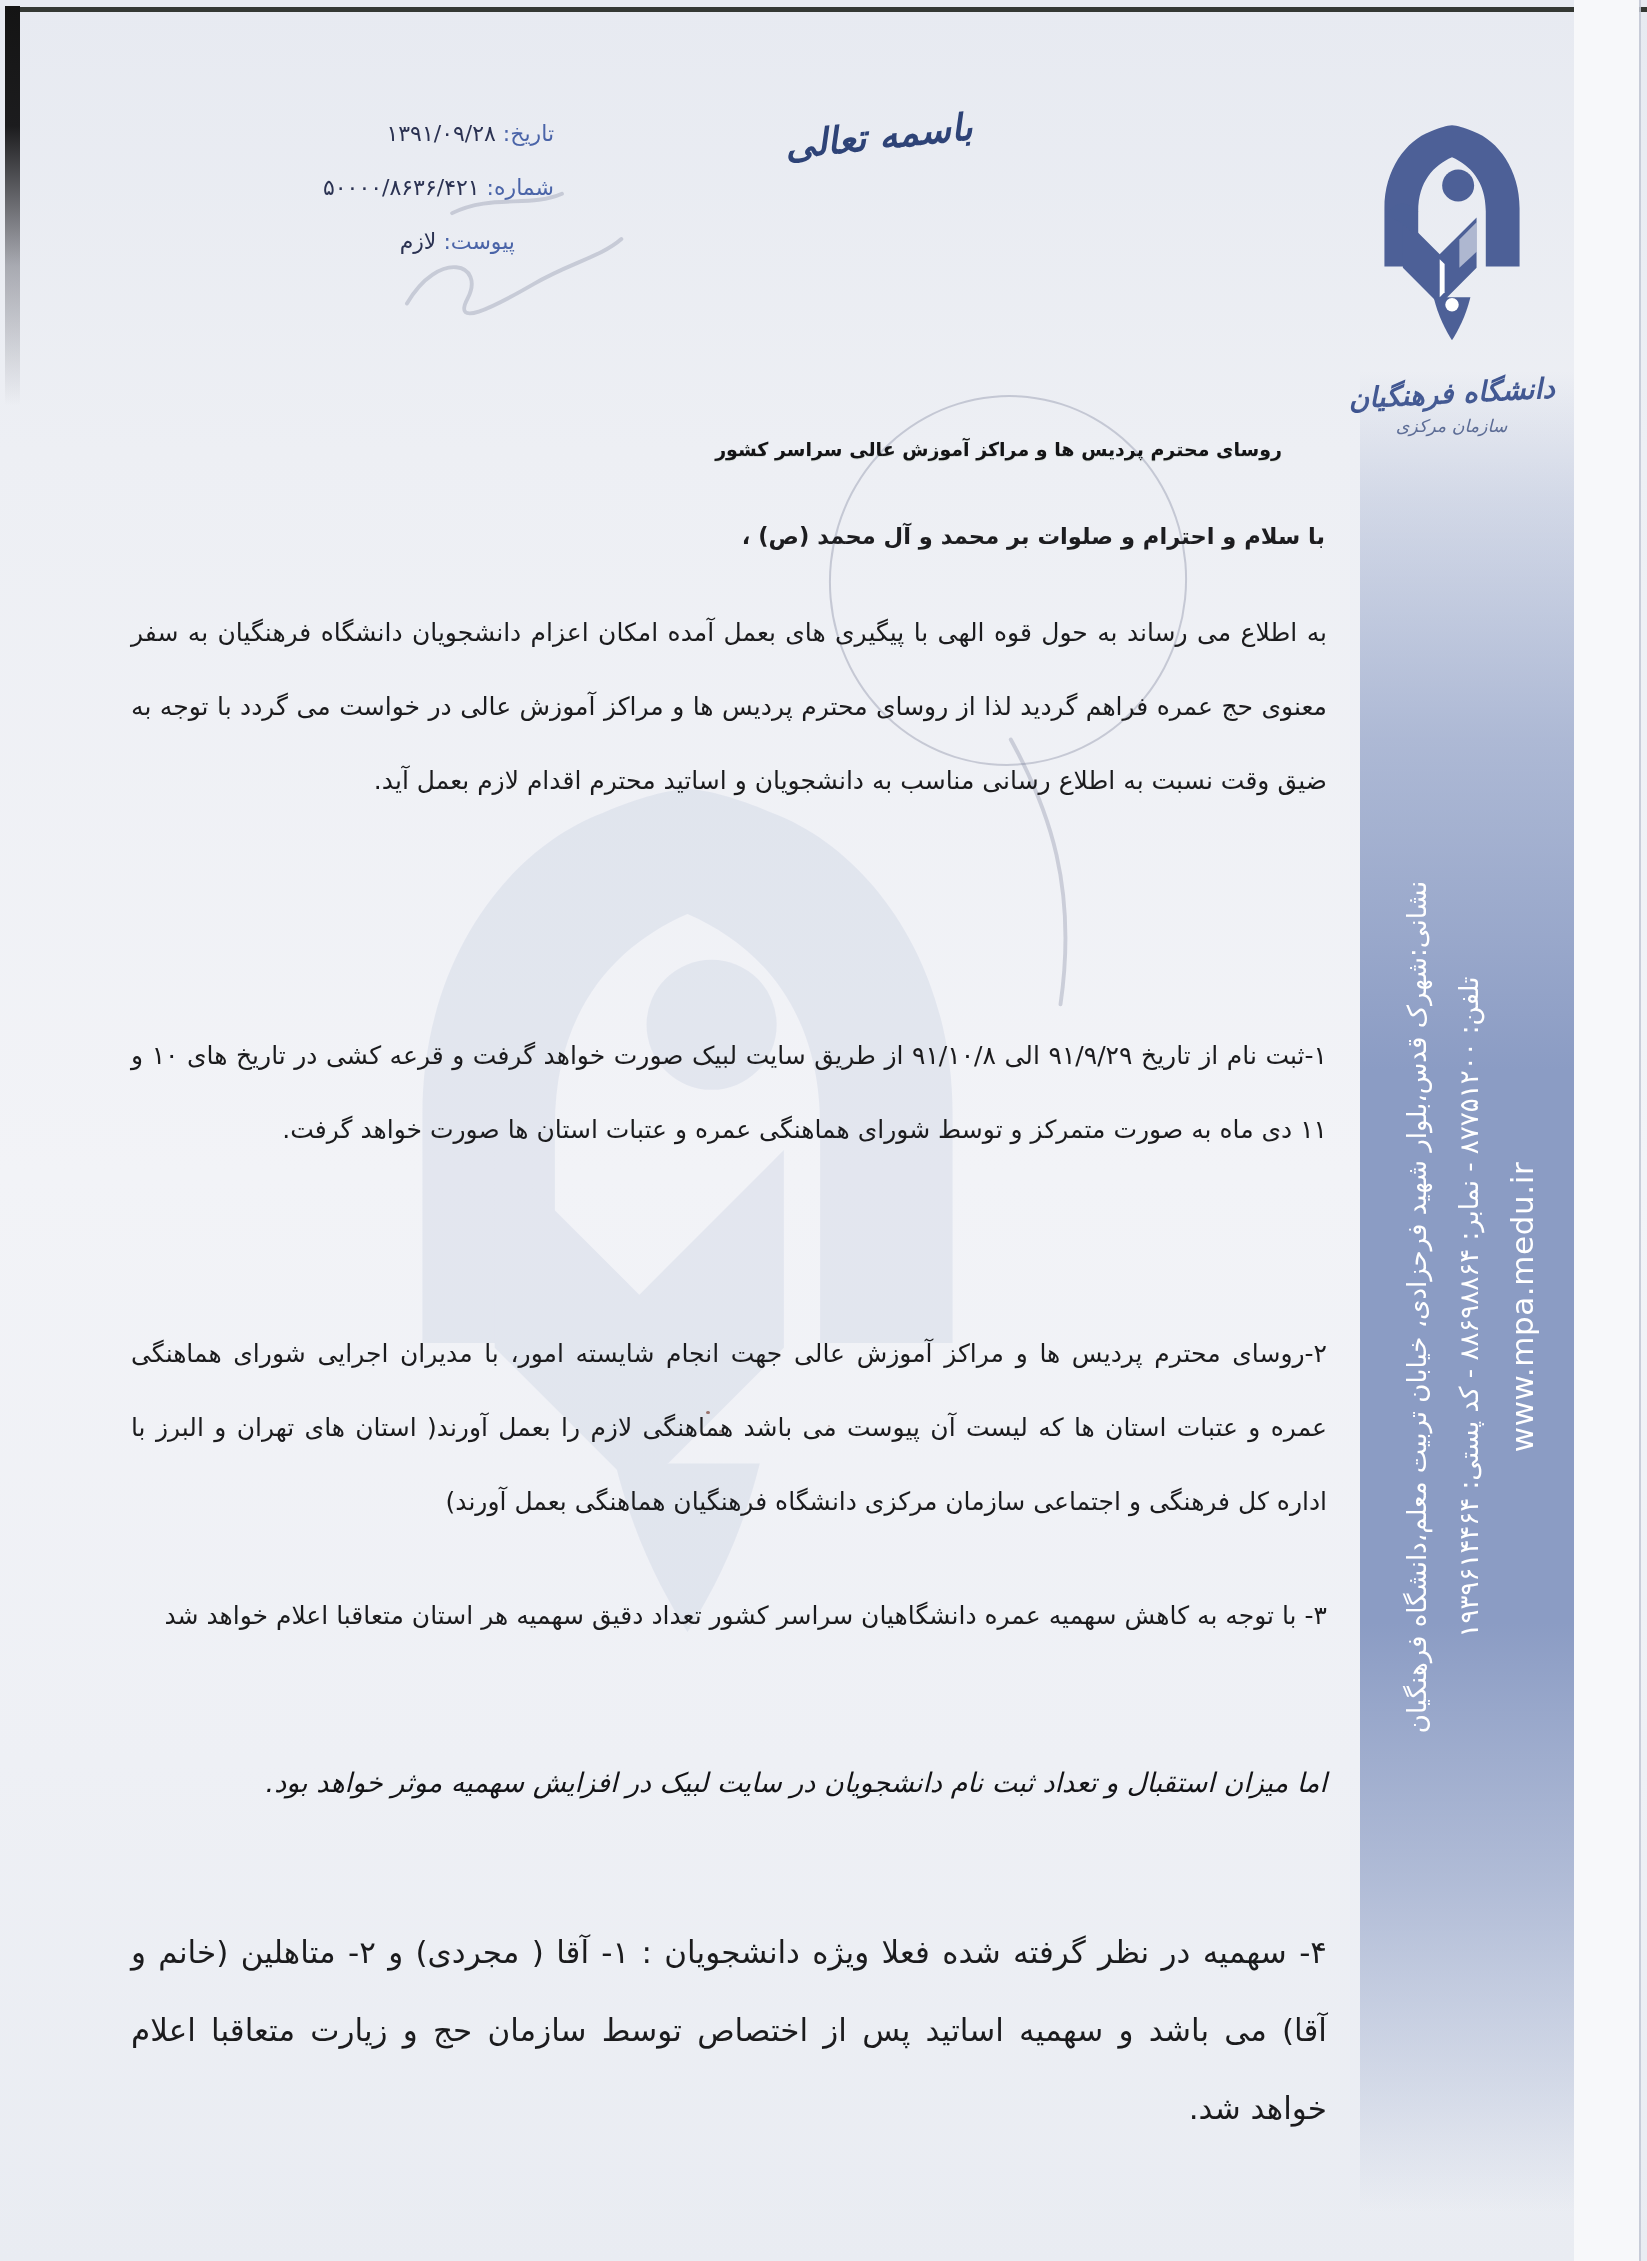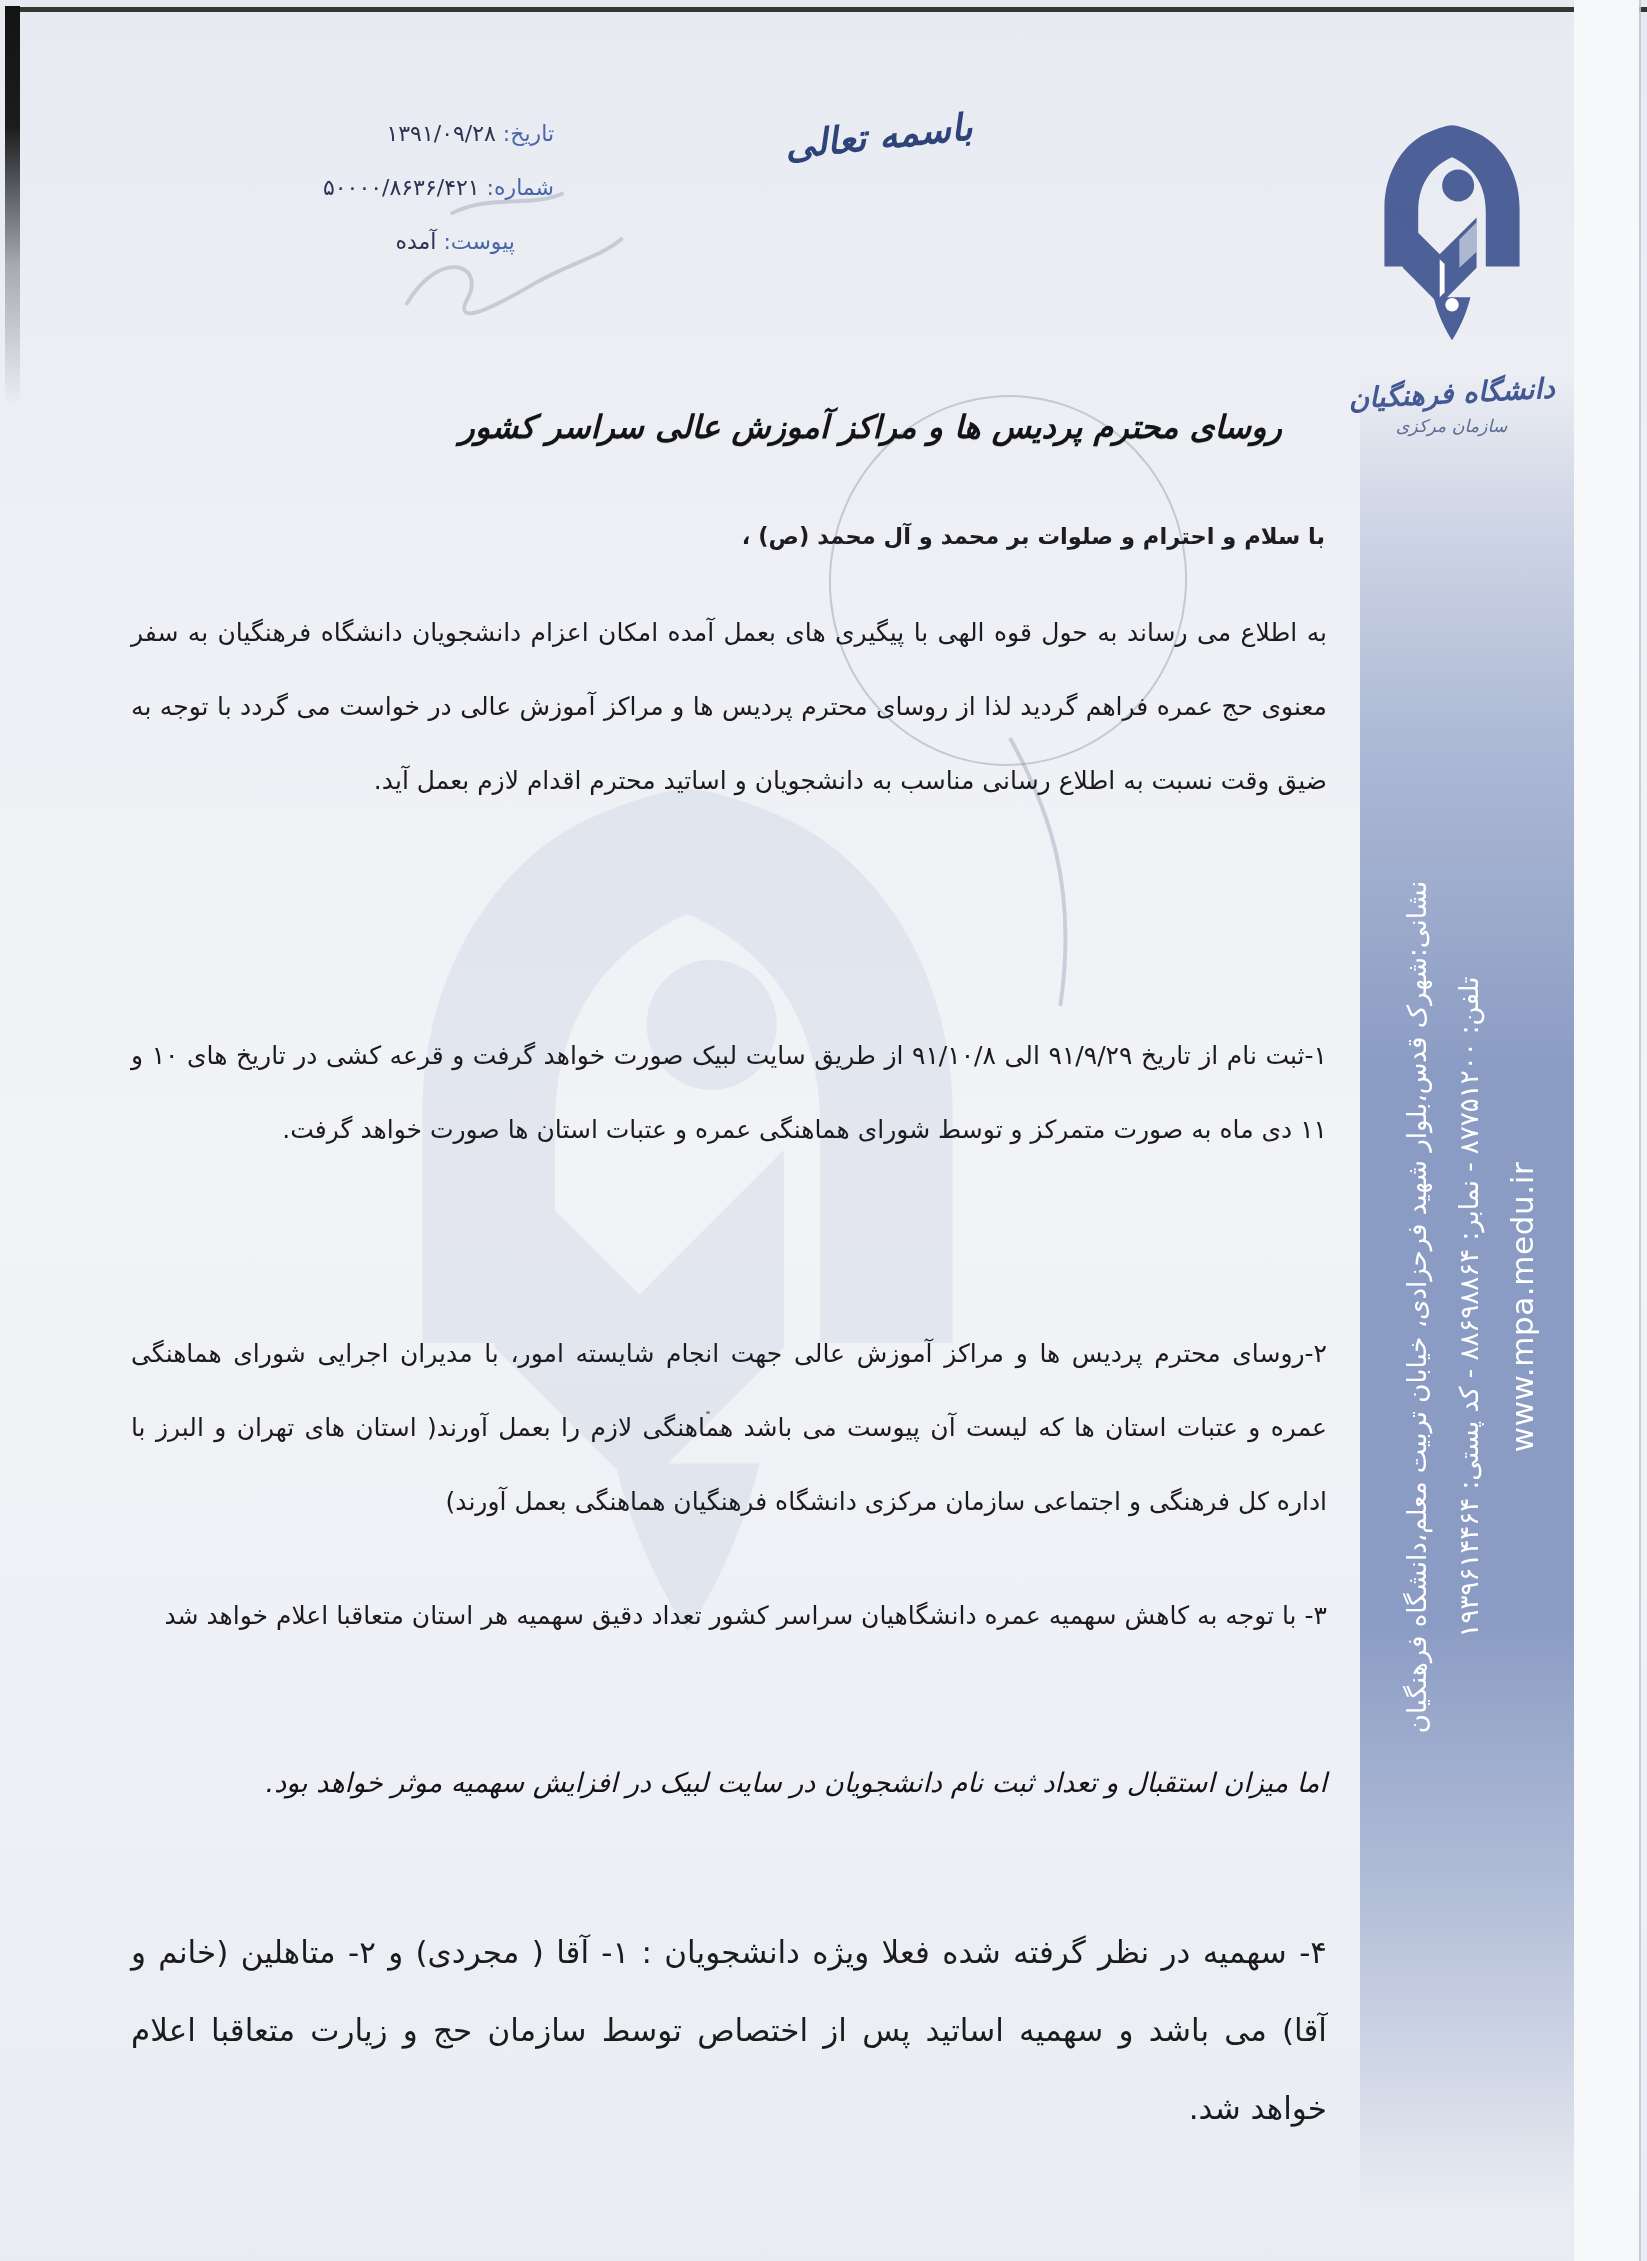--- a/index.html
+++ b/index.html
@@ -26,22 +26,22 @@
   .hdr .val{color:#2b3252;}
   .hdr .row3{padding-right:39px;}
   
   .besmele{position:absolute;left:717px;top:115px;width:323px;text-align:center;
     font-size:37px;font-weight:700;font-style:italic;color:#2e4377;transform:rotate(-6deg);}
   
   .logoblock{position:absolute;left:1329px;top:113px;width:245px;text-align:center;direction:rtl;}
   .orgname{font-size:28px;font-weight:700;font-style:italic;color:#3f5590;transform:rotate(-3deg);margin-top:3.9px;}
   .orgsub{font-size:17.4px;font-style:italic;color:#56668f;margin-top:6.5px;}
   
-  .title{position:absolute;top:408px;right:365px;white-space:nowrap;
-    font-size:32px;font-weight:700;color:#141416;text-shadow:0 1.3px 0.6px rgba(110,140,100,.18);font-style:italic;}
+  .title{position:absolute;top:438px;right:365px;white-space:nowrap;
+    font-size:19px;font-weight:700;color:#141416;text-shadow:0 1.3px 0.6px rgba(110,140,100,.18);}
   .salutation{position:absolute;top:523px;right:322px;white-space:nowrap;
     font-size:22.6px;font-weight:700;color:#1d1d20;}
   .para{position:absolute;right:320px;width:1196px;font-size:25px;line-height:74px;
     color:#1b1b1d;text-align:justify;text-justify:inter-word;}
   .p-intro{top:596px;}
   .p-howto{top:922px;white-space:nowrap;width:auto;}
   .p-item1{top:1019px;}
   .p-item2{top:1317px;}
   .p-item3{top:1579px;}
   .p-emph{top:1745px;font-size:27px;font-weight:400;font-style:italic;line-height:76px;color:#131316;}
@@ -102,21 +102,21 @@
     <div class="row">
       <span class="lbl">تاریخ:</span>
       <span class="val">۱۳۹۱/۰۹/۲۸</span>
     </div>
     <div class="row">
       <span class="lbl">شماره:</span>
       <span class="val">۵۰۰۰۰/۸۶۳۶/۴۲۱</span>
     </div>
     <div class="row row3">
       <span class="lbl">پیوست:</span>
-      <span class="val">آمده</span>
+      <span class="val">لازم</span>
     </div>
   </div>
 
   <div class="besmele">باسمه تعالی</div>
 
   <div class="logoblock">
     <svg width="194" height="258" viewBox="0 0 300 420">
       <g fill="#4d6097">
         <path d="M40,250 L40,155 C40,92 75,45 115,30 C132,23 141,21 150,20 C159,21 168,23 185,30 C225,45 260,92 260,155 L260,250 L205,250 L205,160 C205,112 180,85 150,72 C120,85 95,112 95,160 L95,250 Z"></path>
         <circle cx="160" cy="118" r="26"></circle>

